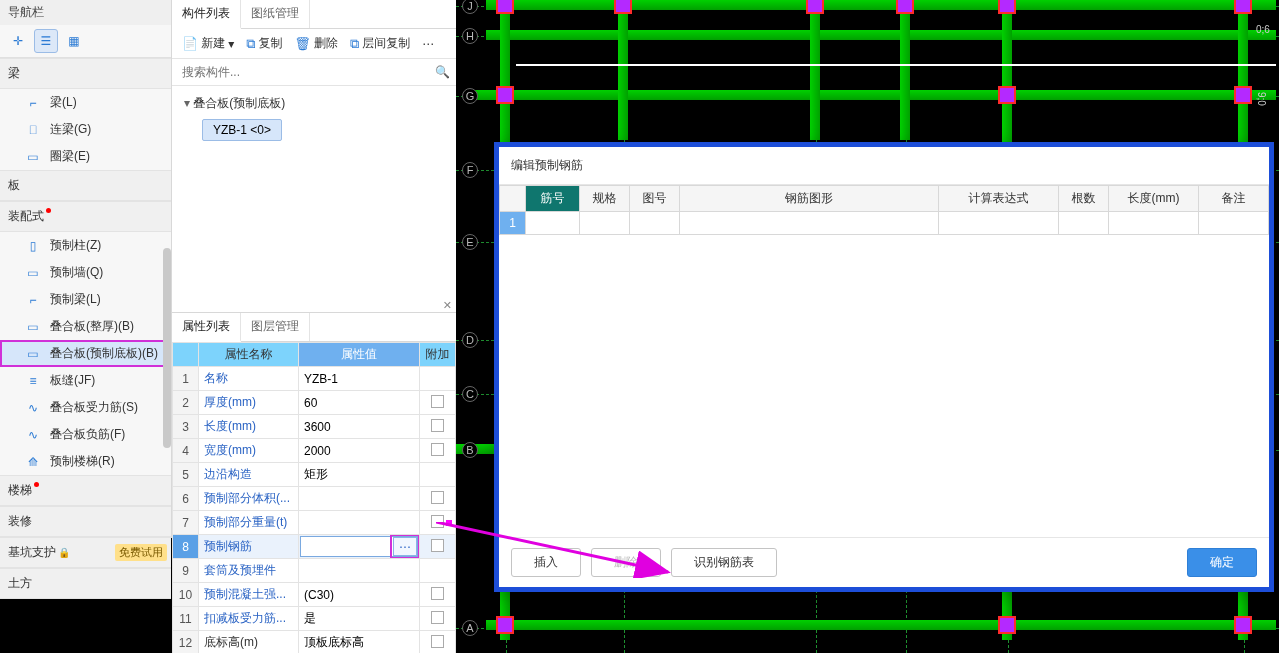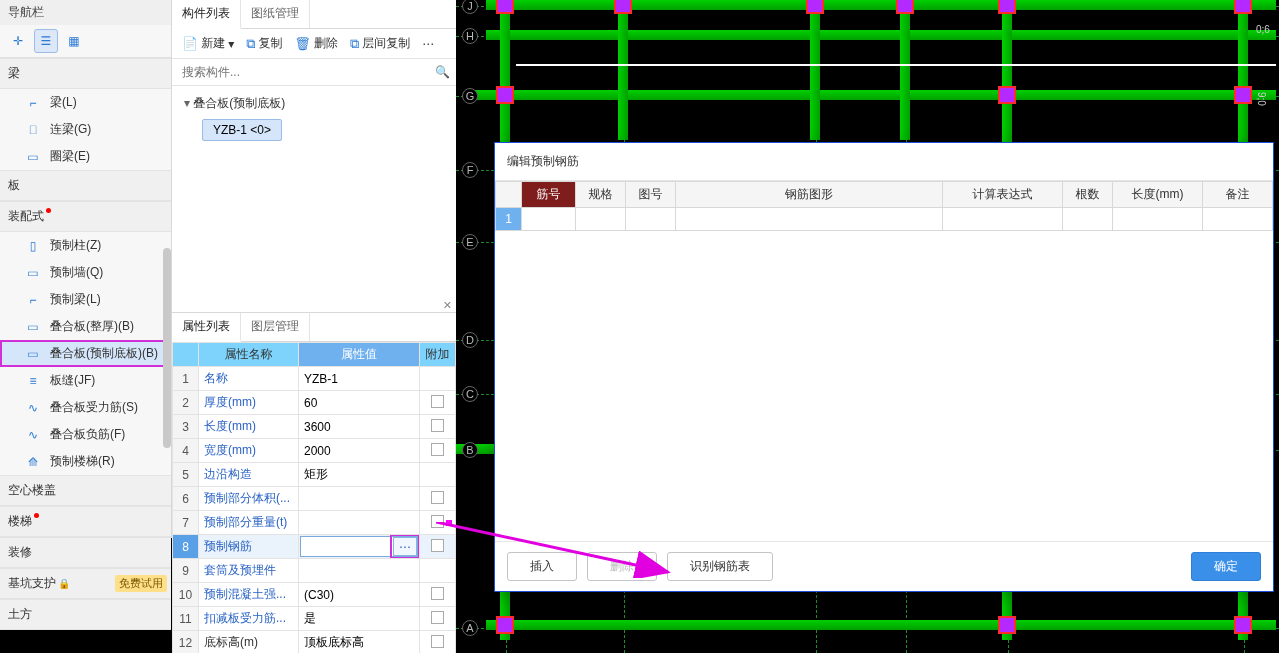--- a/index.html
+++ b/index.html
@@ -57,26 +57,26 @@
 .canvas { position: absolute; left: 456px; top: 0; right: 0; height: 653px; background: #000; overflow: hidden; }
 .axis-label { position: absolute; color: #bbb; font-size: 11px; border: 1px solid #666; border-radius: 50%; width: 16px; height: 16px; display: flex; align-items: center; justify-content: center; background: #000; }
 .hgrid { position: absolute; left: 0; right: 0; border-top: 1px dashed #1e9030; }
 .vgrid { position: absolute; top: 0; bottom: 0; border-left: 1px dashed #1e9030; }
 .wall-h { position: absolute; height: 10px; background: linear-gradient(#00d000,#00a000); }
 .wall-v { position: absolute; width: 10px; background: linear-gradient(90deg,#00d000,#00a000); }
 .col { position: absolute; width: 18px; height: 18px; background: #b429ff; border: 2px solid #ff2a2a; }
 .thin-h { position: absolute; height: 2px; background: #fff; }
 
 
-.dialog { position: absolute; left: 494px; top: 142px; width: 780px; height: 450px; background: #fff; border: 1px solid #1d4ed8; box-shadow: 0 4px 16px rgba(0,0,0,.25); display: flex; flex-direction: column; }
+.dialog { position: absolute; left: 494px; top: 142px; width: 780px; height: 450px; background: #fff; border: 5px solid #1d4ed8; box-shadow: 0 4px 16px rgba(0,0,0,.25); display: flex; flex-direction: column; }
 .dlg-title { padding: 10px 12px; color: #333; border-bottom: 1px solid #e6e6e6; }
 .dlg-grid { border-collapse: collapse; width: 100%; }
 .dlg-grid th, .dlg-grid td { border: 1px solid #d8d8d8; padding: 4px 6px; font-weight: normal; color: #333; text-align: center; background: #fff; }
 .dlg-grid th { background: #f5f5f5; }
-.dlg-grid th.sel { background: #7f1d1d; color: #fff; }
+.dlg-grid th.sel { background: #0f766e; color: #fff; }
 .dlg-grid td.rownum { width: 24px; background: #6fb0ef; color: #fff; }
 .dlg-body { flex: 1; }
 .dlg-footer { display: flex; gap: 10px; padding: 10px 12px; border-top: 1px solid #e6e6e6; align-items: center; }
 .btn { padding: 5px 22px; border: 1px solid #c4c4c4; background: #fff; border-radius: 3px; cursor: pointer; color: #333; }
 .btn.disabled { color: #bbb; }
 .btn.primary { background: #3a8fe8; color: #fff; border-color: #2f7fd6; margin-left: auto; }
 
 
 .arrow { position: absolute; left: 436px; top: 522px; width: 240px; height: 56px; pointer-events: none; }
 </style>
@@ -134,21 +134,20 @@
       <span>叠合板受力筋(S)</span>
     </div>
   <div class="tree-item">
       <span class="ticon">∿</span>
       <span>叠合板负筋(F)</span>
     </div>
   <div class="tree-item">
       <span class="ticon">⟰</span>
       <span>预制楼梯(R)</span>
     </div>
-  <div class="section-hd">空心楼盖</div>
   <div class="section-hd red-dot">楼梯</div>
   <div class="section-hd">装修</div>
   <div class="section-hd"><span>基坑支护</span><span class="lock"> 🔒</span><span class="badge">免费试用</span></div>
   <div class="section-hd">土方</div>
 
   <div class="scroll-thumb"></div>
 </div>
 
 <div class="midcol">
   <div class="tabs">

